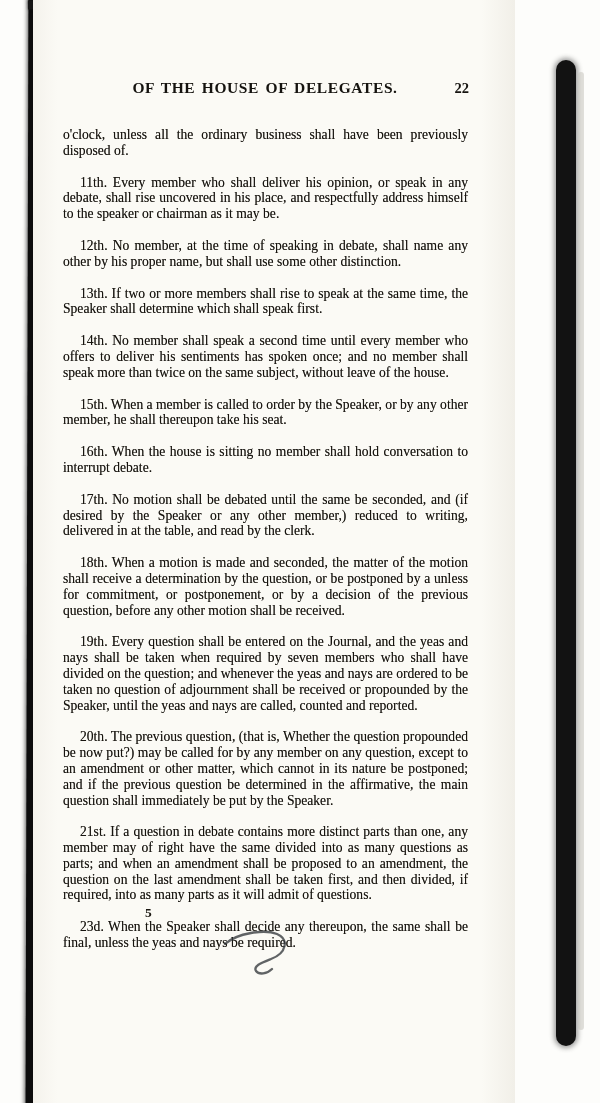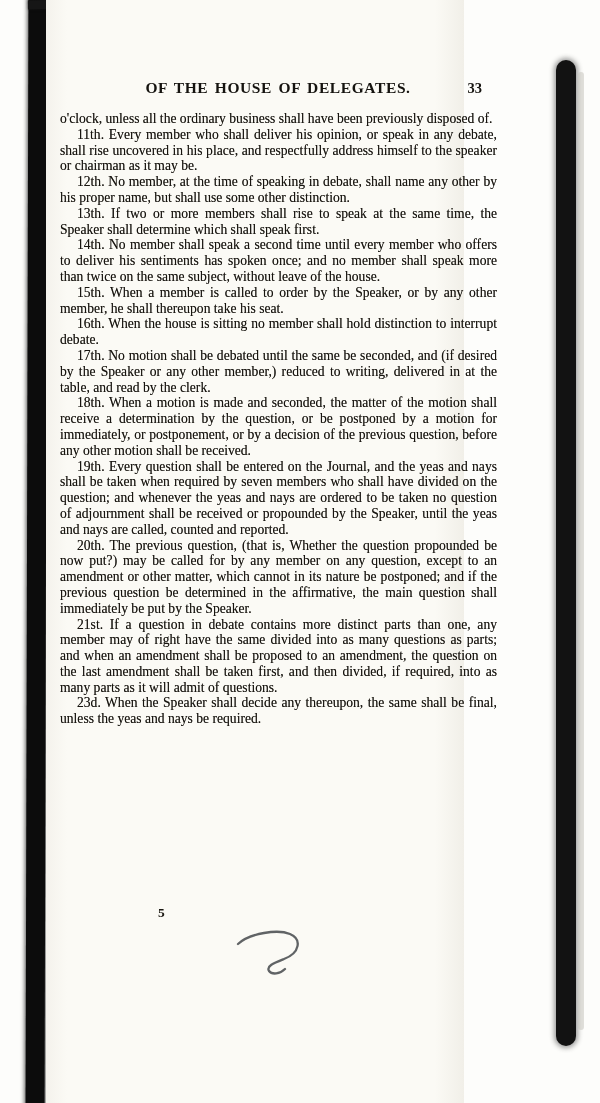--- a/index.html
+++ b/index.html
@@ -39,22 +39,22 @@
   }
   .edge-right-shadow {
     position:absolute; left:578px; top:72px;
     width:6px; height:958px;
     background:#c9c6bf;
     opacity:.55;
     border-radius:4px;
   }
   
   .page {
-    position:absolute; left:46px; top:0;
-    width:418px; height:1103px;
+    position:absolute; left:33px; top:0;
+    width:482px; height:1103px;
     background:linear-gradient(90deg,#f4f2ec 0%,#fbfaf5 5%,#fbfaf5 93%,#f1efe8 100%);
   }
   .header {
     position:absolute; top:79px; left:14px; width:436px;
     color:#15130f;
   }
   .title {
     display:block; text-align:center;
     font-weight:bold; font-size:15.5px;
     letter-spacing:.6px;
@@ -64,21 +64,21 @@
     position:absolute; right:14px; top:1px;
     font-weight:bold; font-size:14.5px;
   }
   .body {
     position:absolute; top:111px; left:14px; width:437px;
     color:#17140f;
     font-size:13.6px; line-height:15.8px;
     text-align:justify;
     text-shadow:0 0 .4px rgba(20,18,12,.55);
   }
-  .para { margin:0; }
+  .para { margin:16px; }
   .para.indent { text-indent:17px; }
   .signature {
     position:absolute; top:905px; left:112px;
     font-size:13.5px; font-weight:bold; color:#1a1711;
   }
   .ink {
     position:absolute; left:186px; top:922px;
     width:86px; height:58px;
   }
 </style>
@@ -89,33 +89,33 @@
 
   <div class="edge-left"></div>
   <div class="edge-top-corner"></div>
   <div class="edge-right"></div>
   <div class="edge-right-shadow"></div>
 
   <div class="page">
 
     <div class="header">
       <span class="title">OF THE HOUSE OF DELEGATES.</span>
-      <span class="page-number">33</span>
+      <span class="page-number">22</span>
     </div>
 
     <div class="body">
         <p class="para">o'clock, unless all the ordinary business shall have been previously disposed of.</p>
         <p class="para indent">11th. Every member who shall deliver his opinion, or speak in any debate, shall rise uncovered in his place, and respectfully address himself to the speaker or chairman as it may be.</p>
         <p class="para indent">12th. No member, at the time of speaking in debate, shall name any other by his proper name, but shall use some other distinction.</p>
         <p class="para indent">13th. If two or more members shall rise to speak at the same time, the Speaker shall determine which shall speak first.</p>
         <p class="para indent">14th. No member shall speak a second time until every member who offers to deliver his sentiments has spoken once; and no member shall speak more than twice on the same subject, without leave of the house.</p>
         <p class="para indent">15th. When a member is called to order by the Speaker, or by any other member, he shall thereupon take his seat.</p>
-        <p class="para indent">16th. When the house is sitting no member shall hold distinction to interrupt debate.</p>
+        <p class="para indent">16th. When the house is sitting no member shall hold conversation to interrupt debate.</p>
         <p class="para indent">17th. No motion shall be debated until the same be seconded, and (if desired by the Speaker or any other member,) reduced to writing, delivered in at the table, and read by the clerk.</p>
-        <p class="para indent">18th. When a motion is made and seconded, the matter of the motion shall receive a determination by the question, or be postponed by a motion for immediately, or postponement, or by a decision of the previous question, before any other motion shall be received.</p>
+        <p class="para indent">18th. When a motion is made and seconded, the matter of the motion shall receive a determination by the question, or be postponed by a unless for commitment, or postponement, or by a decision of the previous question, before any other motion shall be received.</p>
         <p class="para indent">19th. Every question shall be entered on the Journal, and the yeas and nays shall be taken when required by seven members who shall have divided on the question; and whenever the yeas and nays are ordered to be taken no question of adjournment shall be received or propounded by the Speaker, until the yeas and nays are called, counted and reported.</p>
         <p class="para indent">20th. The previous question, (that is, Whether the question propounded be now put?) may be called for by any member on any question, except to an amendment or other matter, which cannot in its nature be postponed; and if the previous question be determined in the affirmative, the main question shall immediately be put by the Speaker.</p>
         <p class="para indent">21st. If a question in debate contains more distinct parts than one, any member may of right have the same divided into as many questions as parts; and when an amendment shall be proposed to an amendment, the question on the last amendment shall be taken first, and then divided, if required, into as many parts as it will admit of questions.</p>
         <p class="para indent">23d. When the Speaker shall decide any thereupon, the same shall be final, unless the yeas and nays be required.</p>
       </div>
 
     <div class="signature">5</div>
 
     <svg class="ink" viewBox="0 0 86 58" aria-hidden="true">
       <path d="M6,22 C18,11 46,7 58,12 C70,17 68,31 52,37 C42,41 34,44 37,49 C40,53 48,52 53,47" fill="none" stroke="#34383c" stroke-width="2.3" stroke-linecap="round" opacity="0.78"></path>

